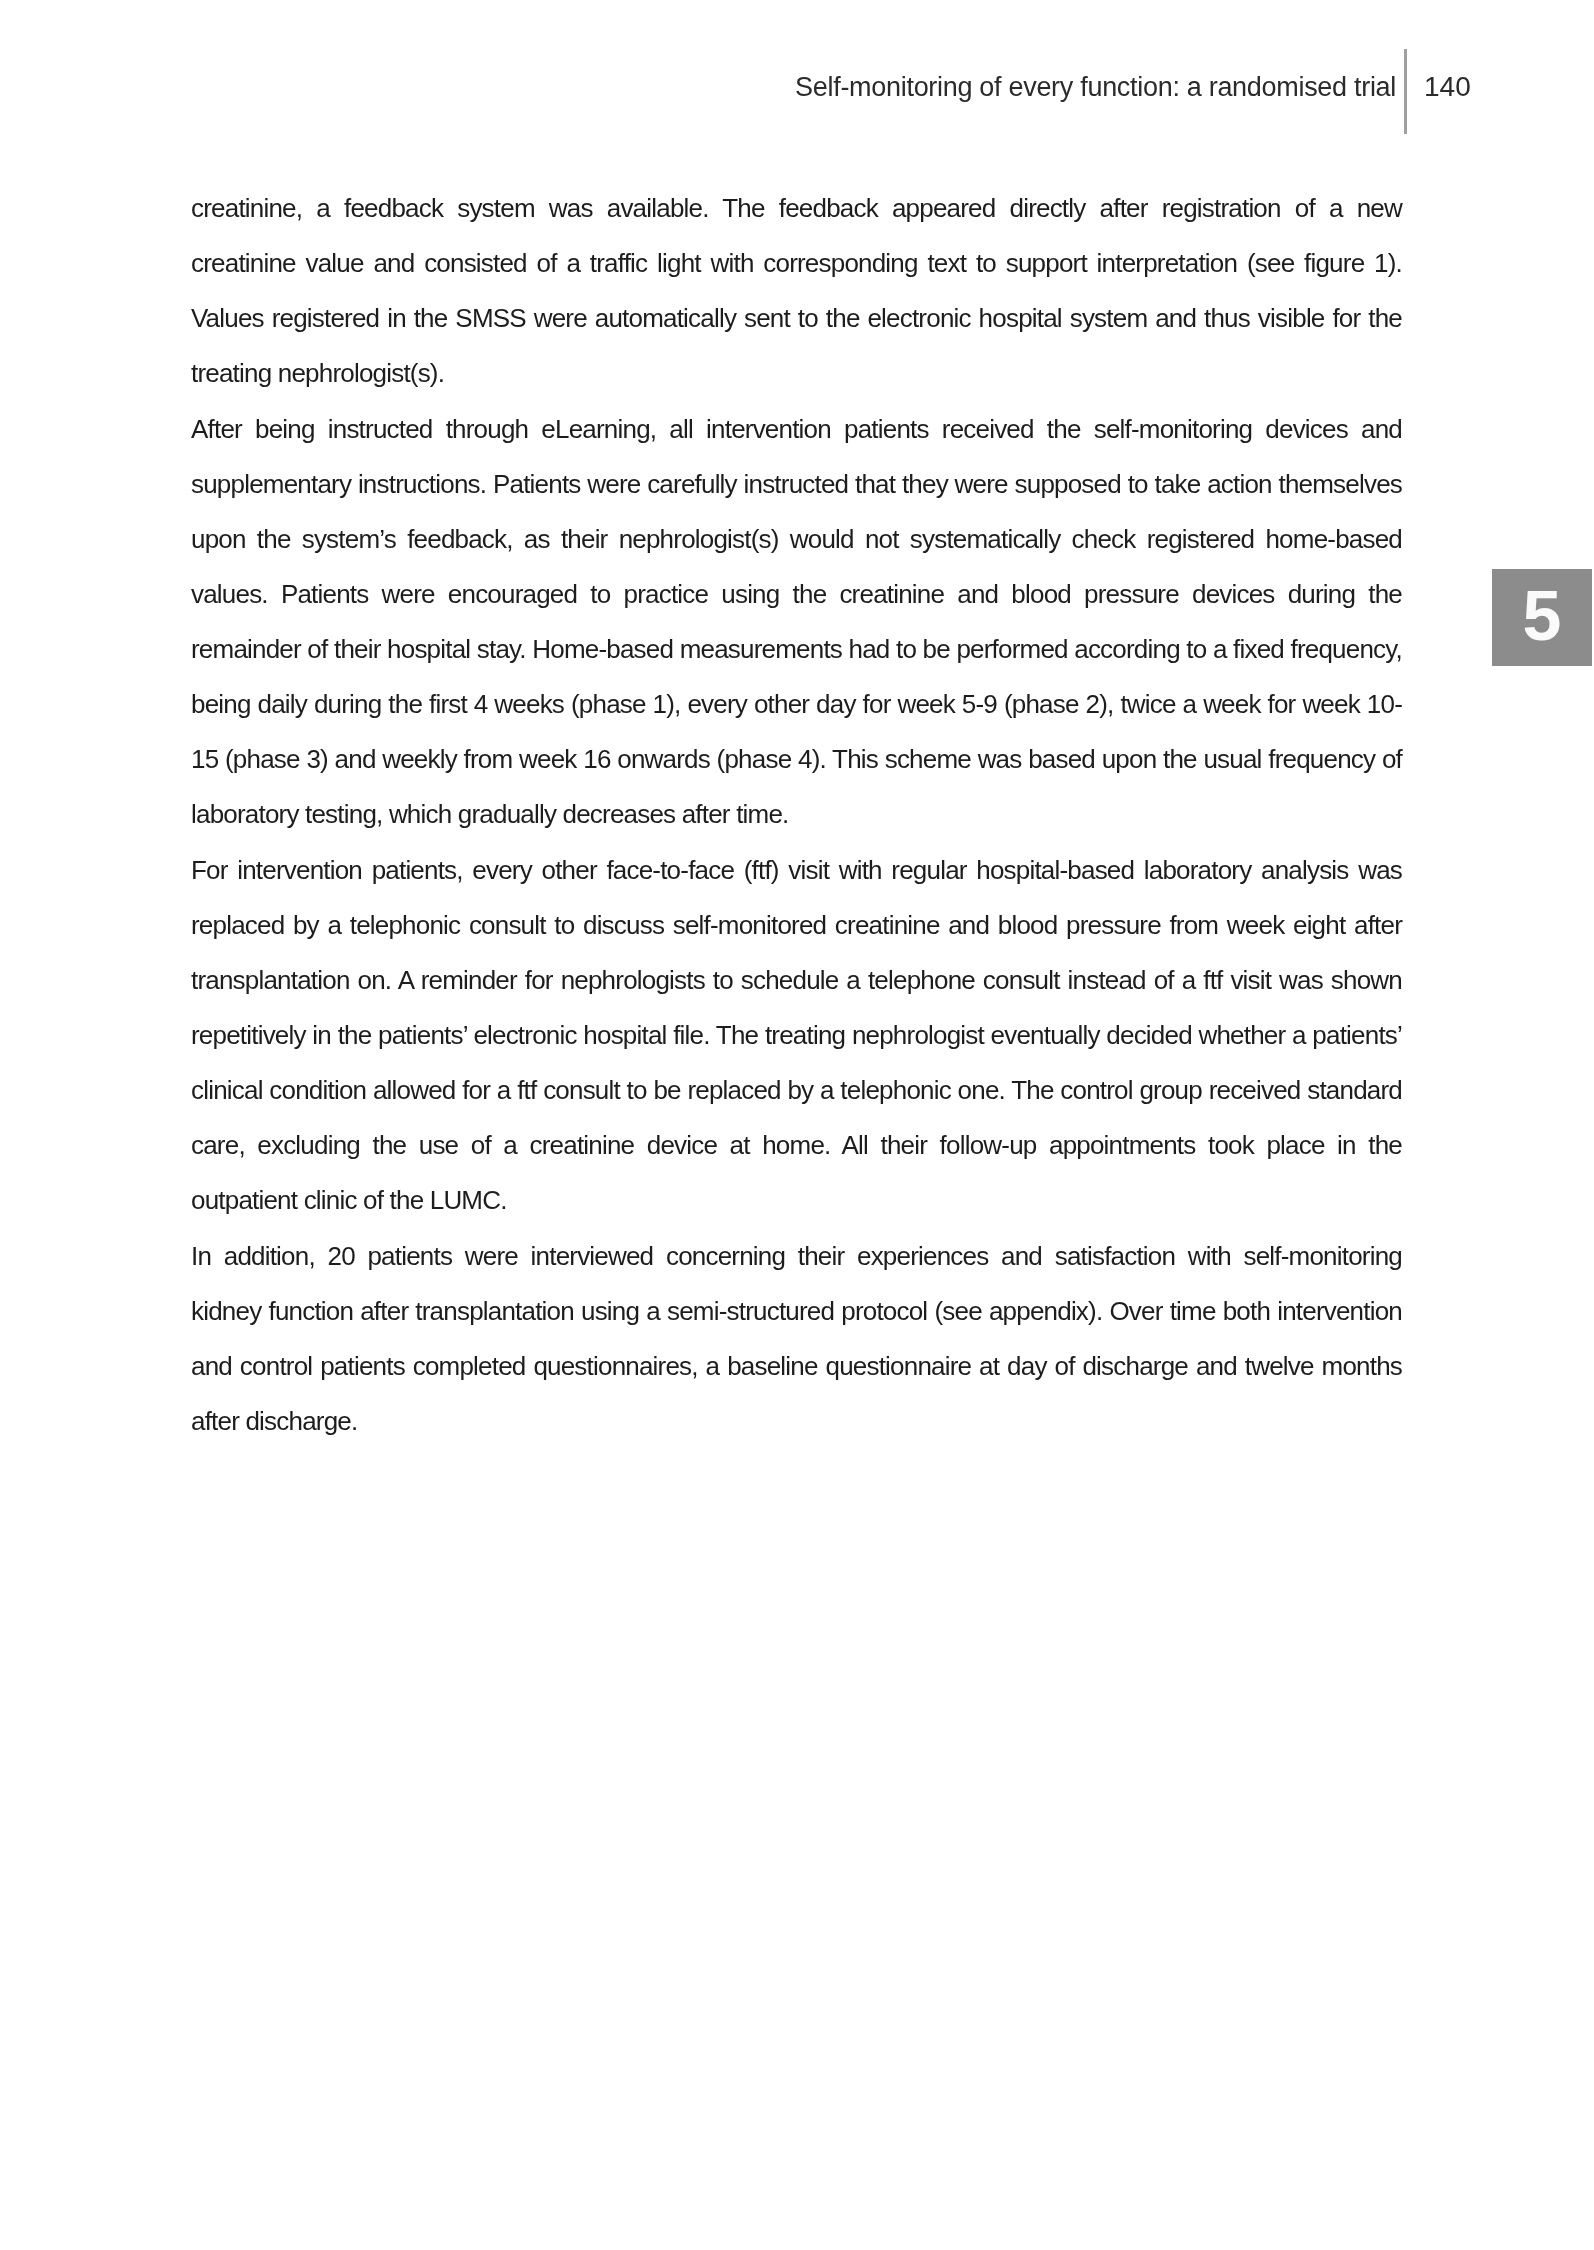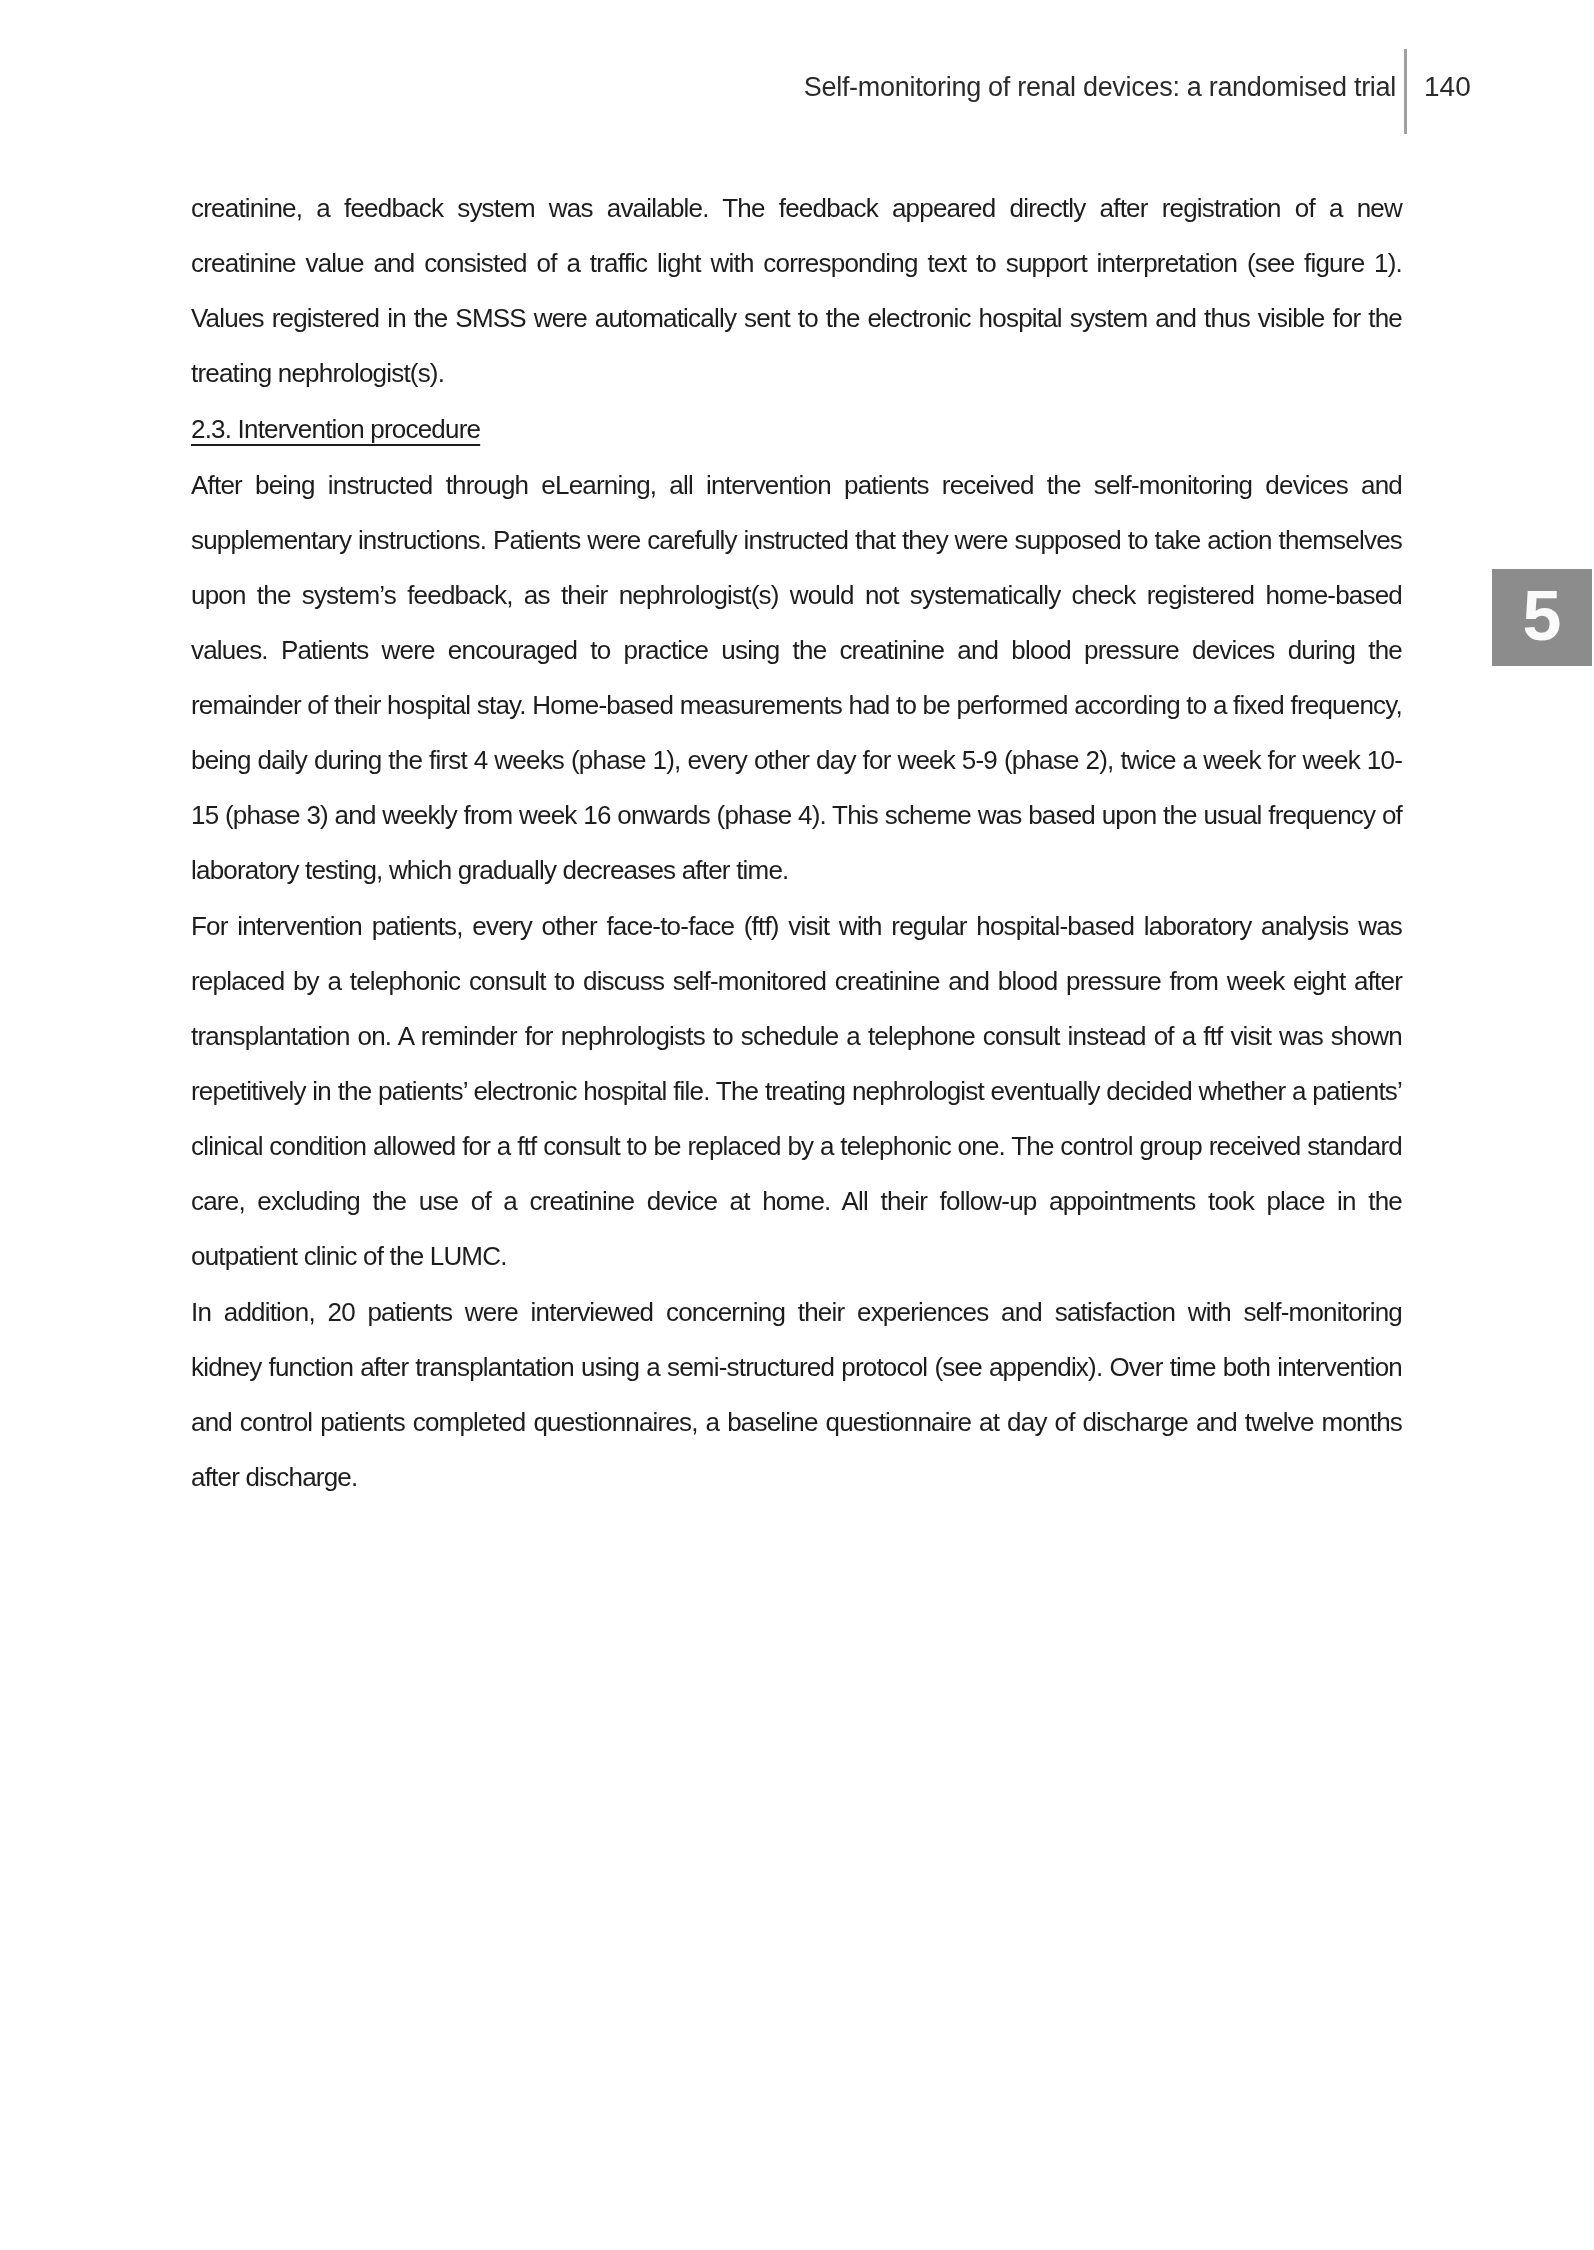--- a/index.html
+++ b/index.html
@@ -85,29 +85,28 @@
     font-size: 26px;
     line-height: 55px;
     text-decoration: underline;
     text-decoration-thickness: 2px;
     text-underline-offset: 6px;
   }
 </style>
 </head>
 <body>
 
-<div class="header-title">Self-monitoring of renal devices: a randomised trial</div>
+<div class="header-title">Self-monitoring of every function: a randomised trial</div>
 
 <div class="header-divider"></div>
 
 <div class="page-number">140</div>
 
 <div class="chapter-tab">
   <span class="num">5</span>
 </div>
 
 <div class="body-text">
   <p>creatinine, a feedback system was available. The feedback appeared directly after registration of a new creatinine value and consisted of a traffic light with corresponding text to support interpretation (see figure 1). Values registered in the SMSS were automatically sent to the electronic hospital system and thus visible for the treating nephrologist(s).</p>
-  <p class="section-heading">2.3. Intervention procedure</p>
   <p>After being instructed through eLearning, all intervention patients received the self-monitoring devices and supplementary instructions. Patients were carefully instructed that they were supposed to take action themselves upon the system’s feedback, as their nephrologist(s) would not systematically check registered home-based values. Patients were encouraged to practice using the creatinine and blood pressure devices during the remainder of their hospital stay. Home-based measurements had to be performed according to a fixed frequency, being daily during the first 4 weeks (phase 1), every other day for week 5-9 (phase 2), twice a week for week 10-15 (phase 3) and weekly from week 16 onwards (phase 4). This scheme was based upon the usual frequency of laboratory testing, which gradually decreases after time.</p>
   <p>For intervention patients, every other face-to-face (ftf) visit with regular hospital-based laboratory analysis was replaced by a telephonic consult to discuss self-monitored creatinine and blood pressure from week eight after transplantation on. A reminder for nephrologists to schedule a telephone consult instead of a ftf visit was shown repetitively in the patients’ electronic hospital file. The treating nephrologist eventually decided whether a patients’ clinical condition allowed for a ftf consult to be replaced by a telephonic one. The control group received standard care, excluding the use of a creatinine device at home. All their follow-up appointments took place in the outpatient clinic of the LUMC.</p>
   <p>In addition, 20 patients were interviewed concerning their experiences and satisfaction with self-monitoring kidney function after transplantation using a semi-structured protocol (see appendix). Over time both intervention and control patients completed questionnaires, a baseline questionnaire at day of discharge and twelve months after discharge.</p>
 </div>
 
 </body></html>

